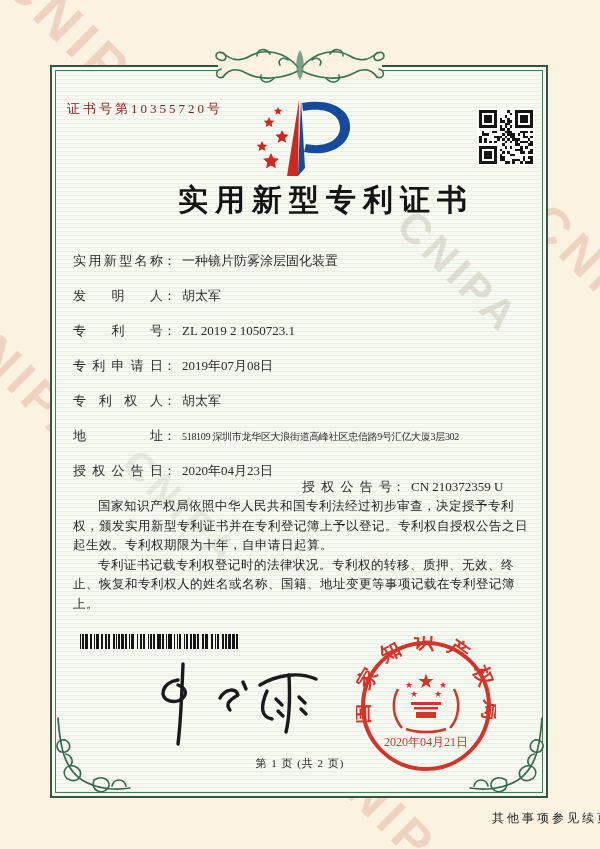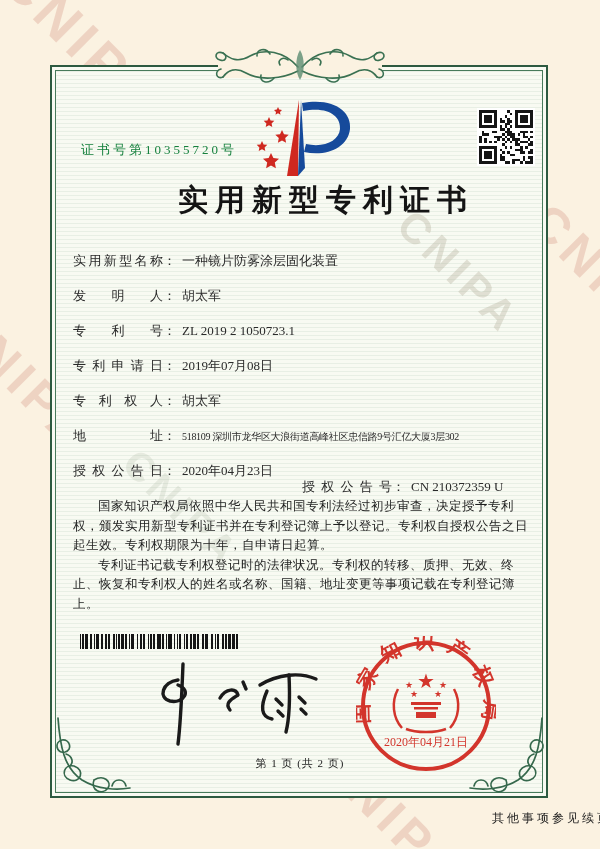--- a/index.html
+++ b/index.html
@@ -53,22 +53,22 @@
   }
   .panel-inner{
     position:absolute;inset:3px;
     border:1px solid #477a5a;
     background:
       repeating-linear-gradient(0deg,
         rgba(90,140,110,0.10) 0px, rgba(90,140,110,0.10) 1px,
         transparent 1px, transparent 4px);
   }
   .cert-no{
-    position:absolute;left:81px;top:100px;
-    font-size:13px;color:#15803d;letter-spacing:3px;margin-top:41px;
+    position:absolute;left:67px;top:100px;
+    font-size:13px;color:#7f1d1d;letter-spacing:3px;
   }
   .logo{position:absolute;left:238px;top:96px;}
   .qr{position:absolute;left:477px;top:108px;width:58px;height:58px;background:#fff;padding:2px;box-sizing:border-box;}
   .title{
     position:absolute;left:0;top:180px;width:100%;
     text-align:center;font-size:30px;font-weight:bold;
     color:#141414;letter-spacing:7px;padding-left:26px;
   }
   .content{
     position:absolute;left:73px;top:252px;width:457px;

